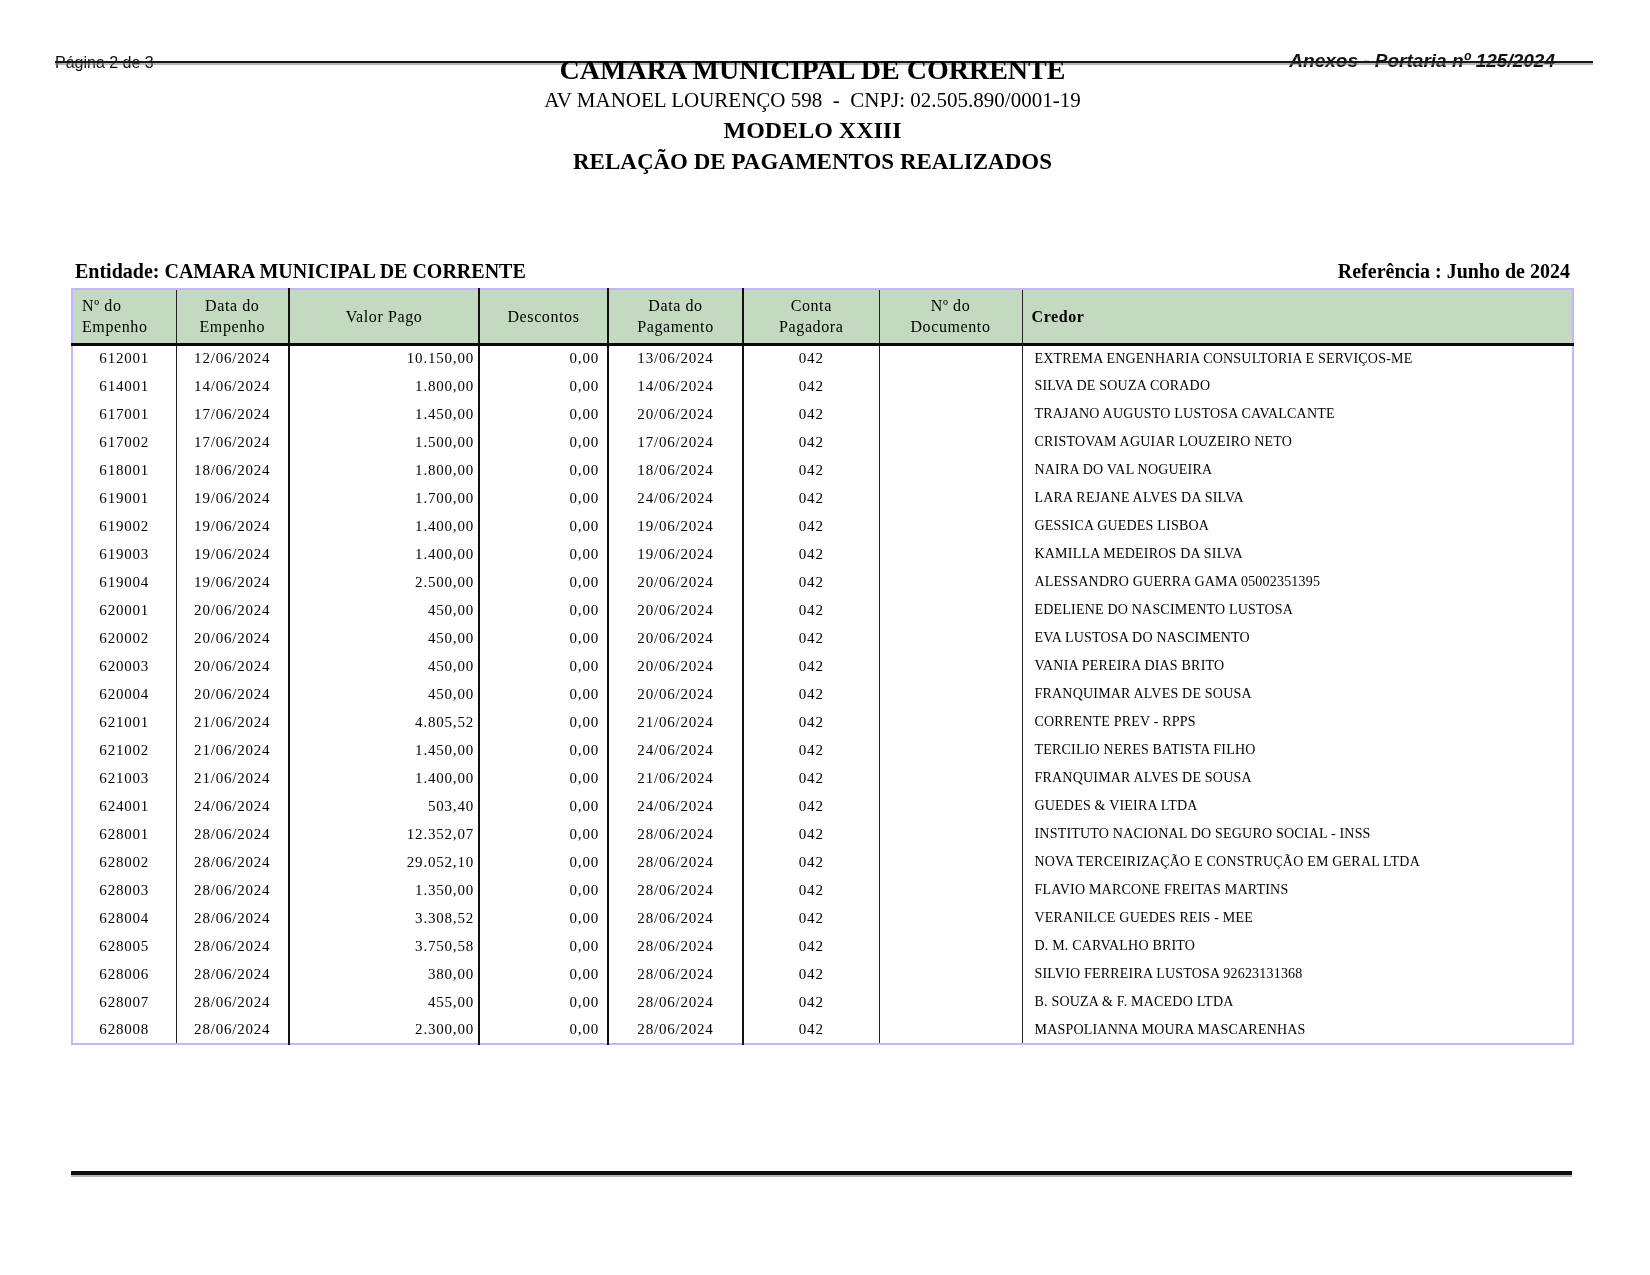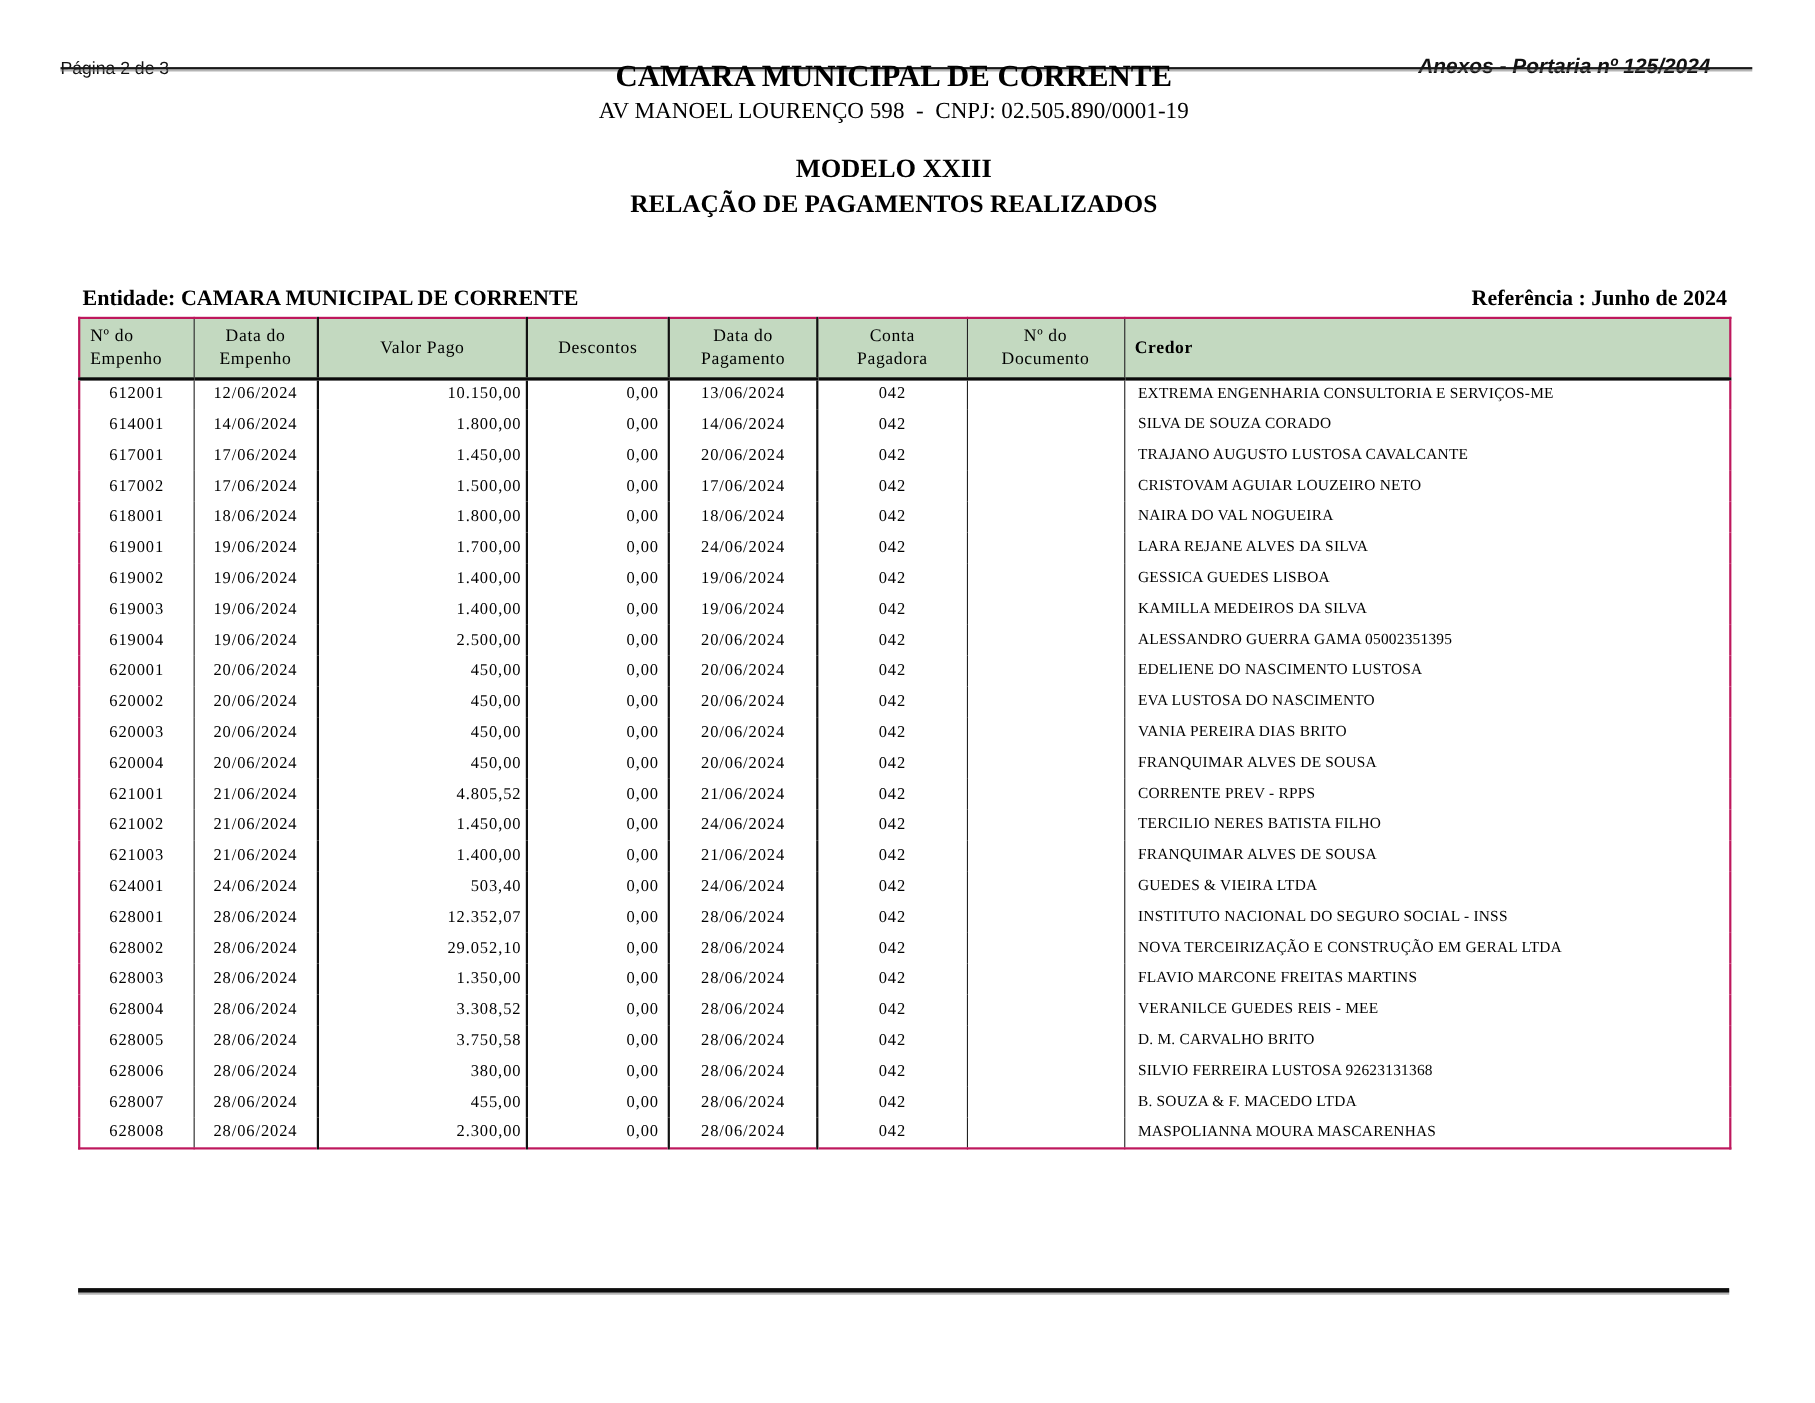--- a/index.html
+++ b/index.html
@@ -16,35 +16,35 @@
   .page-indicator{font-size:16px;color:#111;}
   .annex-label{font-size:19px;font-style:italic;font-weight:bold;color:#111;padding-right:28px;}
   .top-rule{
     position:absolute;left:55px;top:61px;width:1538px;height:2px;background:#181818;
     box-shadow:0 2px 0 rgba(120,120,120,.55);
   }
   
   .doc-header{position:absolute;left:0;top:53px;width:1625px;text-align:center;}
   .doc-title{font-size:28px;font-weight:bold;line-height:33px;}
   .doc-address{font-size:21px;line-height:29px;}
-  .doc-model{font-size:24px;font-weight:bold;line-height:31px;margin-top:24px;}
+  .doc-model{font-size:24px;font-weight:bold;line-height:31px;}
   .doc-subtitle{font-size:23px;font-weight:bold;line-height:31px;}
   
   .entity-row{
     position:absolute;left:75px;top:260px;width:1495px;
     display:flex;justify-content:space-between;align-items:baseline;
     font-size:20px;font-weight:bold;
   }
   
   .pay-table{
     position:absolute;left:71px;top:288px;width:1501px;
     border-collapse:collapse;table-layout:fixed;
   }
   .pay-table, .pay-table tr, .pay-table td, .pay-table th{box-sizing:border-box;}
-  .pay-table{border:2px solid #be185d;}
+  .pay-table{border:2px solid #c4b5fd;}
   .pay-table thead th{
     background:#c3d9c0;height:55px;font-weight:normal;font-size:16px;
     letter-spacing:.6px;line-height:21px;vertical-align:middle;text-align:center;
     white-space:pre-line;border-bottom:3px solid #0a0a0a;padding:0 4px;
   }
   .pay-table thead th.h0{text-align:left;padding-left:9px;}
   .pay-table thead th.h7{text-align:left;padding-left:9px;font-weight:bold;}
   .pay-table td{
     height:28px;font-size:15px;vertical-align:middle;padding:0 4px;
     overflow:hidden;white-space:nowrap;

